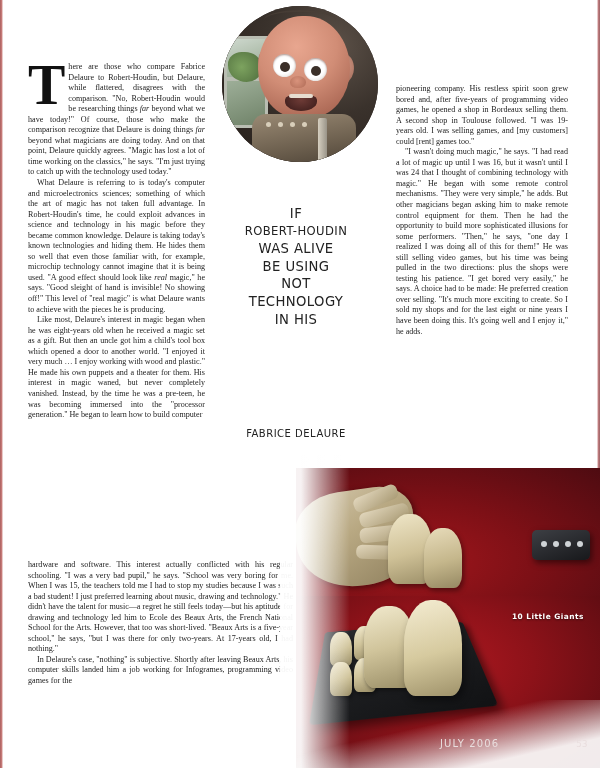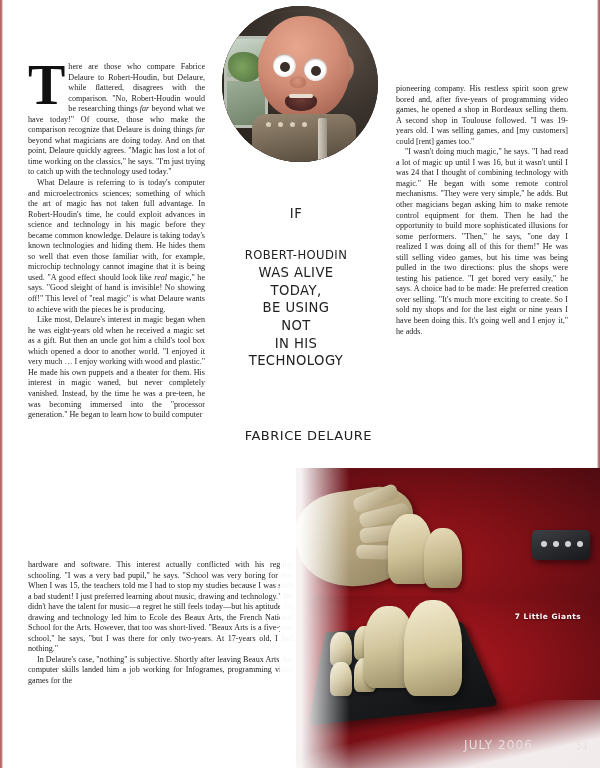--- a/index.html
+++ b/index.html
@@ -218,29 +218,29 @@
     width: 172px;
     text-align: center;
     font-family: "DejaVu Sans", "Liberation Sans", sans-serif;
     font-size: 13.2px;
     line-height: 17.6px;
     letter-spacing: .4px;
     color: #222;
     text-transform: uppercase;
   }
   .pullquote .pq-line { display: block; white-space: nowrap; }
-  .pullquote .pq-line.small { font-size: 11.6px; margin-top: 24px; }
+  .pullquote .pq-line.small { font-size: 11.6px; }
   .pq-attrib {
     position: absolute;
-    left: 200px;
+    left: 210px;
     top: 428px;
     width: 172px;
-    text-align: right;
+    text-align: center;
     font-family: "DejaVu Sans", "Liberation Sans", sans-serif;
-    font-size: 13px;
+    font-size: 10px;
     letter-spacing: .5px;
     color: #222;
     text-transform: uppercase;
   }
 
   
   .photo-upper {
     position: absolute;
     left: 296px;
     top: 468px;
@@ -359,24 +359,23 @@
     left: 440px;
     top: 738px;
     width: 148px;
     display: flex;
     justify-content: space-between;
     align-items: baseline;
     font-family: "DejaVu Sans", "Liberation Sans", sans-serif;
     color: #e9dede;
   }
   .footer .issue {
-    font-size: 12px;
+    font-size: 10px;
     letter-spacing: 1.1px;
     text-transform: uppercase;
-    margin-left: 24px;
   }
   .footer .pageno {
     font-size: 8.6px;
     letter-spacing: .4px;
   }
   .white-sweep {
     position: absolute;
     left: 296px; top: 700px;
     width: 304px; height: 68px;
     background: linear-gradient(to bottom right, rgba(255,255,255,0) 40%, rgba(255,255,255,.92) 78%);
@@ -434,25 +433,24 @@
 
   <div class="col-right">
     <p class="first">pioneering company. His restless spirit soon grew bored and, after five-years of programming video games, he opened a shop in Bordeaux selling them. A second shop in Toulouse followed. "I was 19-years old. I was selling games, and [my customers] could [rent] games too."</p>
     <p>"I wasn't doing much magic," he says. "I had read a lot of magic up until I was 16, but it wasn't until I was 24 that I thought of combining technology with magic." He began with some remote control mechanisms. "They were very simple," he adds. But other magicians began asking him to make remote control equipment for them. Then he had the opportunity to build more sophisticated illusions for some performers. "Then," he says, "one day I realized I was doing all of this for them!" He was still selling video games, but his time was being pulled in the two directions: plus the shops were testing his patience. "I get bored very easily," he says. A choice had to be made: He preferred creation over selling. "It's much more exciting to create. So I sold my shops and for the last eight or nine years I have been doing this. It's going well and I enjoy it," he adds.</p>
   </div>
 
   <div class="pullquote" id="pullquote">
       <span class="pq-line">If</span>
       <span class="pq-line small">Robert-Houdin</span>
       <span class="pq-line">was alive</span>
-      <span class="pq-line">today,</span>
       <span class="pq-line">be using</span>
       <span class="pq-line">not</span>
+      <span class="pq-line">technology</span>
       <span class="pq-line">in his</span>
-      <span class="pq-line">technology</span>
     </div>
   <div class="pq-attrib">Fabrice Delaure</div>
 
   <div class="photo-upper">
     <div class="red-bg"></div>
     <div class="hand">
       <div class="finger" style="left:62px; top:4px; width:46px; height:15px; transform:rotate(-14deg);"></div>
       <div class="finger" style="left:66px; top:22px; width:50px; height:15px; transform:rotate(-6deg);"></div>
       <div class="finger" style="left:64px; top:40px; width:48px; height:15px; transform:rotate(2deg);"></div>
       <div class="finger" style="left:58px; top:58px; width:42px; height:14px; transform:rotate(10deg);"></div>
@@ -469,21 +467,21 @@
 
   <div class="photo-lower">
     <div class="red-bg"></div>
     <div class="tray"></div>
     <div class="pawn" style="left:34px; top:36px; width:22px; height:34px;"></div>
     <div class="pawn" style="left:58px; top:30px; width:22px; height:34px;"></div>
     <div class="pawn" style="left:34px; top:66px; width:22px; height:34px;"></div>
     <div class="pawn" style="left:58px; top:62px; width:22px; height:34px;"></div>
     <div class="pawn big"></div>
     <div class="big-figure"></div>
-    <div class="caption-badge">7 Little Giants</div>
+    <div class="caption-badge">10 Little Giants</div>
   </div>
 
   <div class="white-sweep-left"></div>
   <div class="white-sweep"></div>
 
   <div class="footer">
     <span class="issue">July 2006</span>
     <span class="pageno">53</span>
   </div>
 

